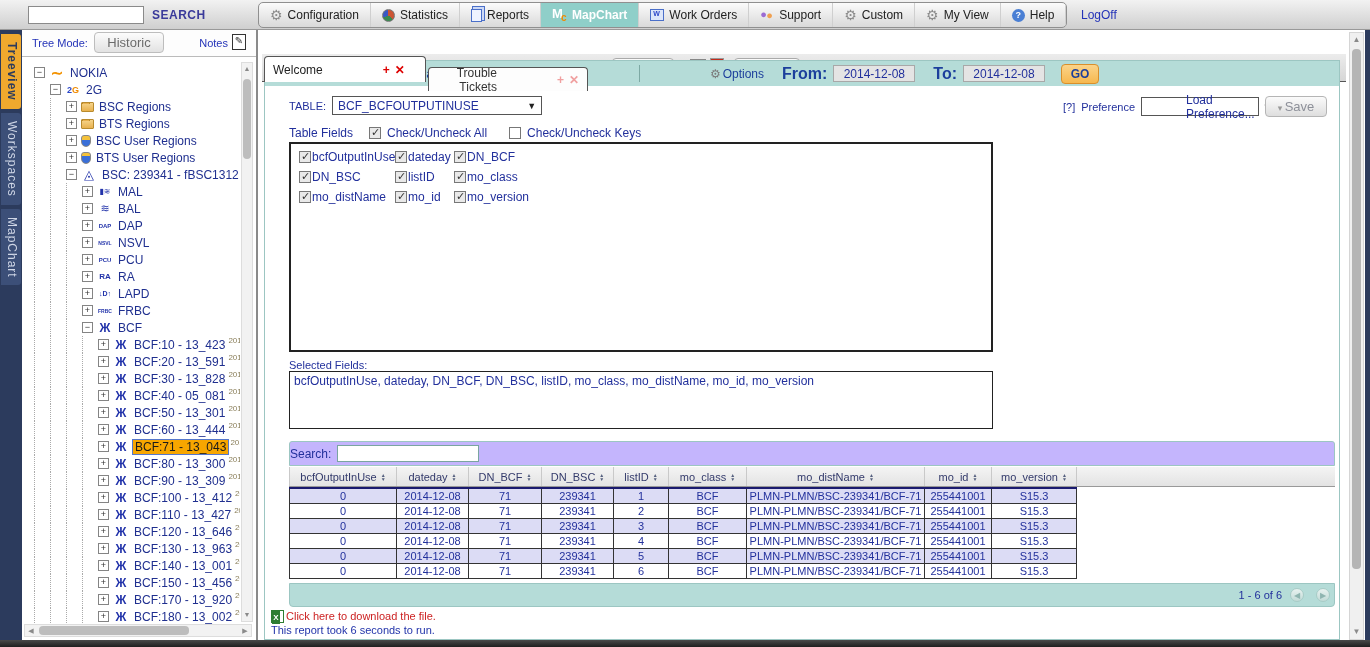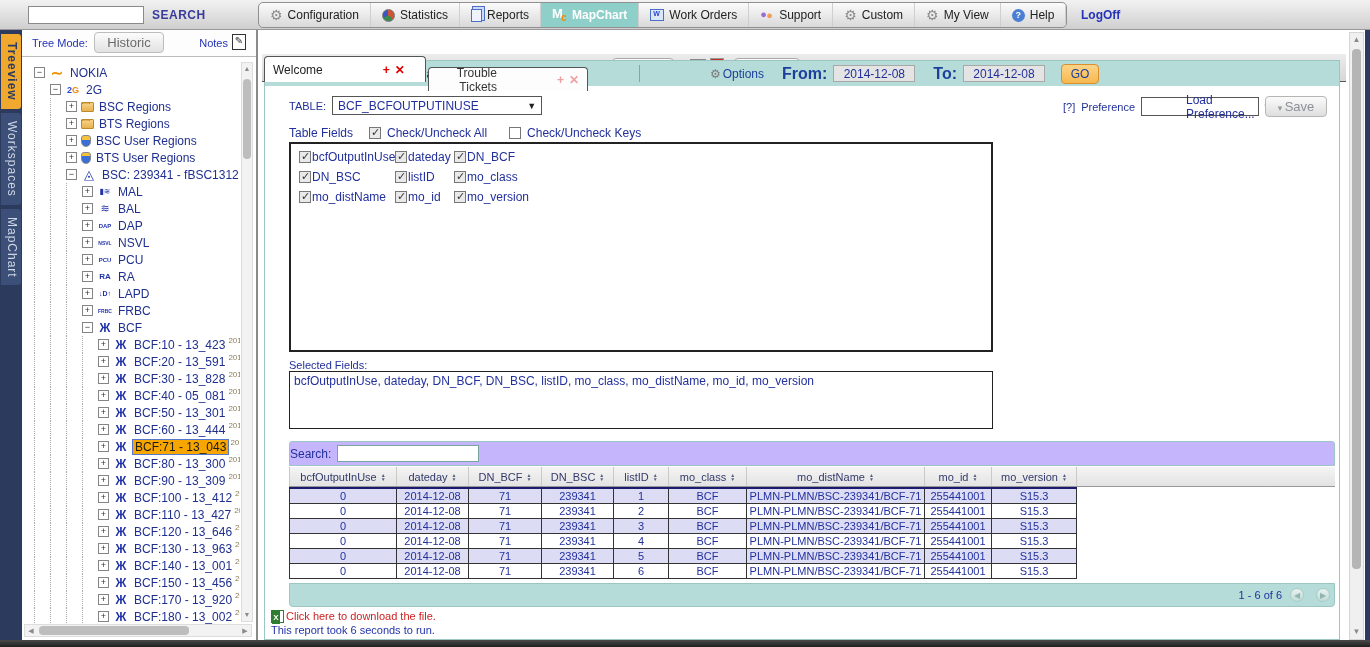--- a/index.html
+++ b/index.html
@@ -13,21 +13,21 @@
     display:flex; align-items:center; }
   #top-search { position:absolute; left:28px; top:6px; width:116px; height:18px;
     border:1px solid #8a8a8a; background:#fff; font-size:11px; padding:0 3px; }
   #top-search-label { position:absolute; left:152px; top:8px; font-weight:bold;
     color:#3a3a9a; font-size:12px; letter-spacing:0.5px; cursor:pointer; }
   #menu { position:absolute; left:258px; top:2px; height:26px; display:flex; align-items:stretch;
     border:1px solid #8f8f8f; border-radius:5px; background:linear-gradient(#fbfbfb,#d9d9d9); overflow:hidden; }
   .menu-item { display:flex; align-items:center; gap:5px; padding:0 11px; cursor:pointer;
     color:#222; font-size:12px; border-right:1px solid #cfcfcf; white-space:nowrap; }
   .menu-item.active { background:#8fcfc9; color:#fff; font-weight:bold; }
-  #logoff { position:absolute; top:8px; font-weight:bold; color:#2433b8; cursor:pointer; font-size:12px; }
+  #logoff { position:absolute; top:8px; font-weight:normal; color:#2433b8; cursor:pointer; font-size:12px; }
 
   
   .mi { display:inline-block; flex:none; }
   .icon-gear::before { content:"⚙"; font-size:14px; color:#8b8b8b; }
   .icon-pie { width:13px; height:13px; border-radius:50%;
     background:conic-gradient(#c53 0 130deg,#3a8a4f 130deg 250deg,#3a58c5 250deg 360deg); border:1px solid #777; }
   .icon-docs { width:11px; height:13px; background:#eef3ff; border:1px solid #4a6fc9;
     box-shadow:2px -2px 0 -0px #cdd9f5, 2px -2px 0 1px #4a6fc9; }
   .icon-mapchart { position:relative; width:15px; height:14px; }
   .icon-mapchart::before { content:"M"; position:absolute; left:0; top:-2px; color:#2b47c9; font-weight:bold; font-size:13px; }
@@ -133,21 +133,21 @@
   #ph-close { color:#dd0000; font-weight:bold; margin-left:10px; cursor:pointer; font-size:13px; }
   #ph-add { color:#dd0000; font-weight:bold; margin-left:5px; cursor:pointer; font-size:13px; }
   #ph-title { color:#1c3f9c; font-weight:bold; margin-left:28px; font-size:12px; }
   #ph-divider { width:1px; height:17px; background:#7da9a4; margin-left:155px; }
   #ph-options { display:flex; align-items:center; color:#1c3f9c; margin-left:70px; cursor:pointer; font-size:12px; }
   #ph-options::before { content:"⚙"; color:#7a7a7a; margin-right:2px; font-size:12px; }
   .ph-datelabel { color:#1c3f9c; font-weight:bold; margin-left:18px; font-size:16px; }
   .ph-date { width:82px; height:17px; background:#e4e4e4; border:1px solid #a8a8a8; color:#22309c;
     text-align:center; font-size:12px; margin-left:6px; }
   #go-btn { margin-left:16px; width:38px; height:20px; background:linear-gradient(#fbd489,#f6b84f);
-    border:1px solid #d98f2b; border-radius:4px; color:#1c3f9c; font-weight:normal; text-align:center;
+    border:1px solid #d98f2b; border-radius:4px; color:#1c3f9c; font-weight:bold; text-align:center;
     line-height:18px; cursor:pointer; font-size:12px; }
 
   #panel-body { position:relative; height:554px; }
   #table-row { position:absolute; left:24px; top:10px; display:flex; align-items:center; }
   #table-label { font-size:11px; color:#22309c; margin-right:6px; }
   .fake-select { height:19px; background:#fff; border:1px solid #555; display:flex; align-items:center;
     justify-content:space-between; padding:0 5px; color:#22309c; font-size:12px; cursor:pointer; }
   .fake-select .caret { color:#222; font-size:9px; margin-left:8px; }
   #table-select { width:210px; }
   #pref-row { position:absolute; right:12px; top:10px; display:flex; align-items:center; gap:6px; }

